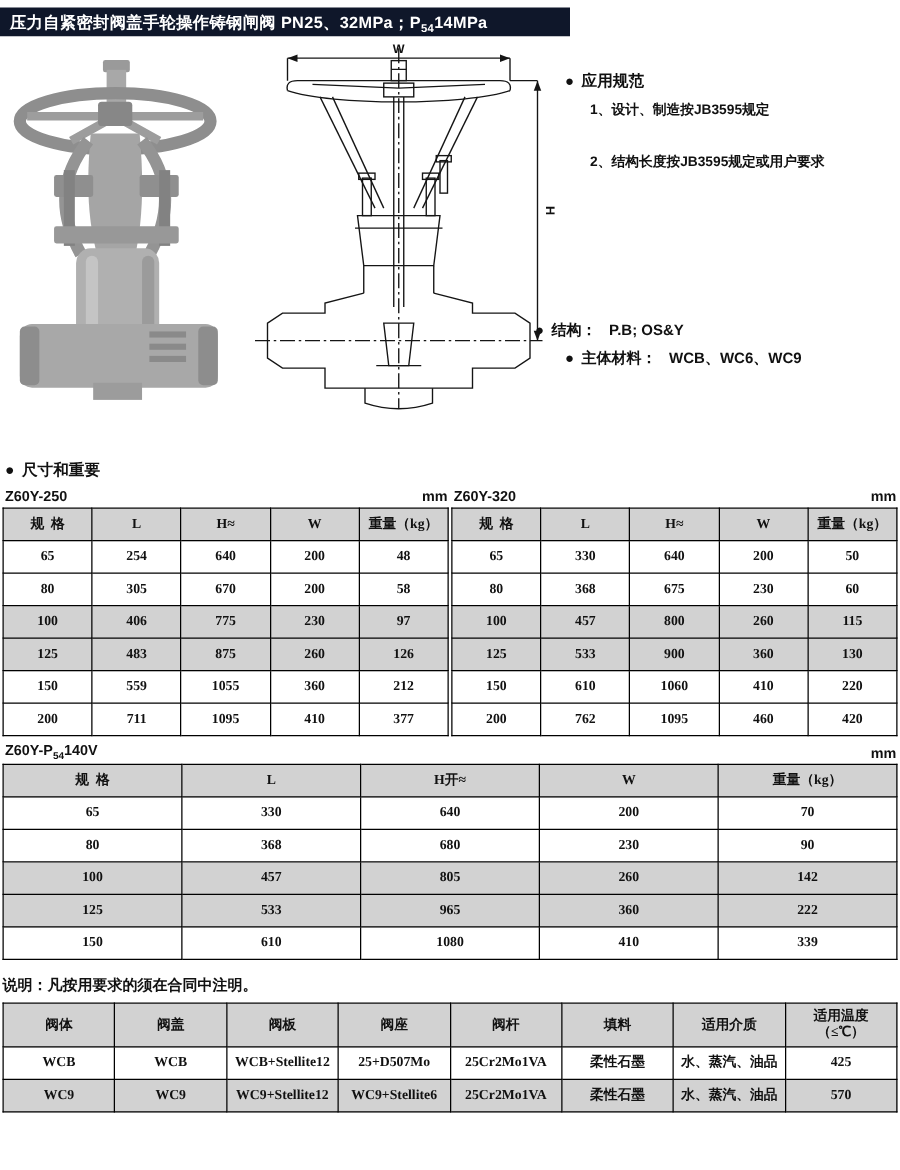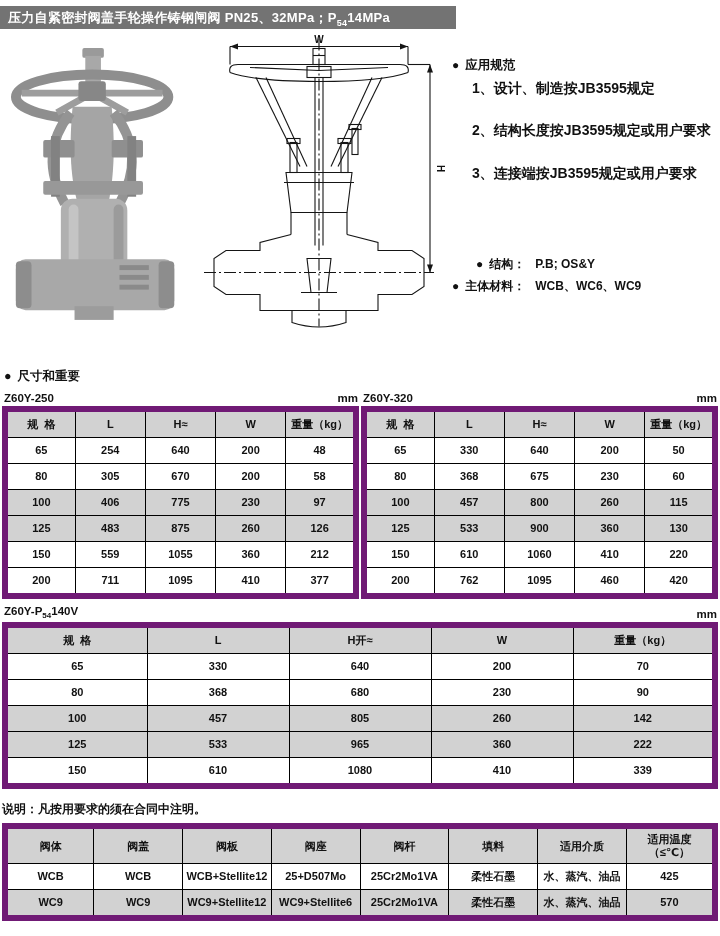--- a/index.html
+++ b/index.html
@@ -1,46 +1,46 @@
 <!DOCTYPE html>
 <html><head>
 <meta charset="utf-8">
 <style>
   html,body{margin:0;padding:0;background:#fff;}
   body{width:720px;height:936px;font-family:"Liberation Sans","DejaVu Sans",sans-serif;color:#111;}
   .page{position:relative;width:720px;height:936px;background:#fff;overflow:hidden;}
 
   
-  .titlebar{position:absolute;left:0;top:6px;width:448px;height:23px;background:#737373;color:#fff;
+  .titlebar{position:absolute;left:0;top:6px;width:448px;height:23px;background:#0f172a;color:#fff;
     font-weight:bold;font-size:13px;line-height:23px;padding-left:8px;letter-spacing:.3px;}
   .titlebar sub{font-size:9px;}
 
   
   .photo{position:absolute;left:10px;top:38px;width:176px;height:292px;}
   .draw{position:absolute;left:194px;top:28px;width:252px;height:305px;}
 
   
   .rc{position:absolute;font-weight:bold;}
   .rc .bullet{font-size:12px;margin-right:6px;}
   .spec-h{left:452px;top:36px;font-size:12.5px;margin-top:21px;}
-  .spec-item{left:472px;width:246px;font-size:14px;}
+  .spec-item{left:472px;width:246px;font-size:11px;}
   .i1{top:80px}.i2{top:122px}.i3{top:165px}.i4{top:207px}
-  .struct{left:476px;top:256px;font-size:12px;}
+  .struct{left:428px;top:256px;font-size:12px;}
   .mat{left:452px;top:278px;font-size:12px;}
   .rc .val{font-weight:bold;margin-left:10px;}
 
   
   .content{position:absolute;left:0;top:366px;width:720px;}
   .sec-h{font-size:12.5px;font-weight:bold;margin:2px 0 7px 4px;}
   .sec-h .bullet{margin-right:6px;}
   .cap{display:flex;justify-content:space-between;align-items:flex-end;font-weight:bold;font-size:11.5px;margin:0 1px 2px 2px;}
   .cap sub{font-size:8px;}
   .twin{display:flex;gap:2px;padding:0 2px;}
   .half{flex:1;}
-  table{width:100%;border-collapse:collapse;border:6px solid #701a75;table-layout:fixed;}
+  table{width:100%;border-collapse:collapse;border:1px solid #701a75;table-layout:fixed;font-family:Liberation Serif, serif;}
   th,td{border:1px solid #000;text-align:center;font-size:11px;font-weight:bold;padding:6px 2px;line-height:13px;}
   th{background:#d2d2d2;white-space:pre;}
   tr.shade td{background:#d2d2d2;margin-left:46px;}
   .fullw{padding:0 2px;}
   .mt{margin-top:6px;}
   .note{font-size:12px;font-weight:bold;margin:12px 0 5px 2px;}
   .parts-wrap{padding:0 2px;}
   .parts th{padding:4px 2px;white-space:pre-line;}
   .parts td{padding:6px 1px;}
 </style>
@@ -140,21 +140,20 @@
         <path d="M236,242 l-3,-8 h6 z" fill="#151515" stroke="none"></path>
       </g>
       <text x="125" y="12" font-size="10" font-weight="bold" text-anchor="middle" fill="#111">W</text>
       <text x="246" y="141" font-size="10" font-weight="bold" text-anchor="middle" fill="#111" transform="rotate(90 246 138)">H</text>
     </svg>
   </div>
 
   <div class="rc spec-h"><span class="bullet">●</span><span>应用规范</span></div>
   <div class="rc spec-item i1">1、设计、制造按JB3595规定</div>
   <div class="rc spec-item i2">2、结构长度按JB3595规定或用户要求</div>
-  <div class="rc spec-item i3">3、连接端按JB3595规定或用户要求</div>
   <div class="rc struct"><span class="bullet">●</span><span>结构：</span><span class="val">P.B; OS&amp;Y</span></div>
   <div class="rc mat"><span class="bullet">●</span><span>主体材料：</span><span class="val">WCB、WC6、WC9</span></div>
 
   <div class="content">
 
     <div class="sec-h"><span class="bullet">●</span><span>尺寸和重要</span></div>
 
     <div class="twin">
       <div class="half">
         <div class="cap">

